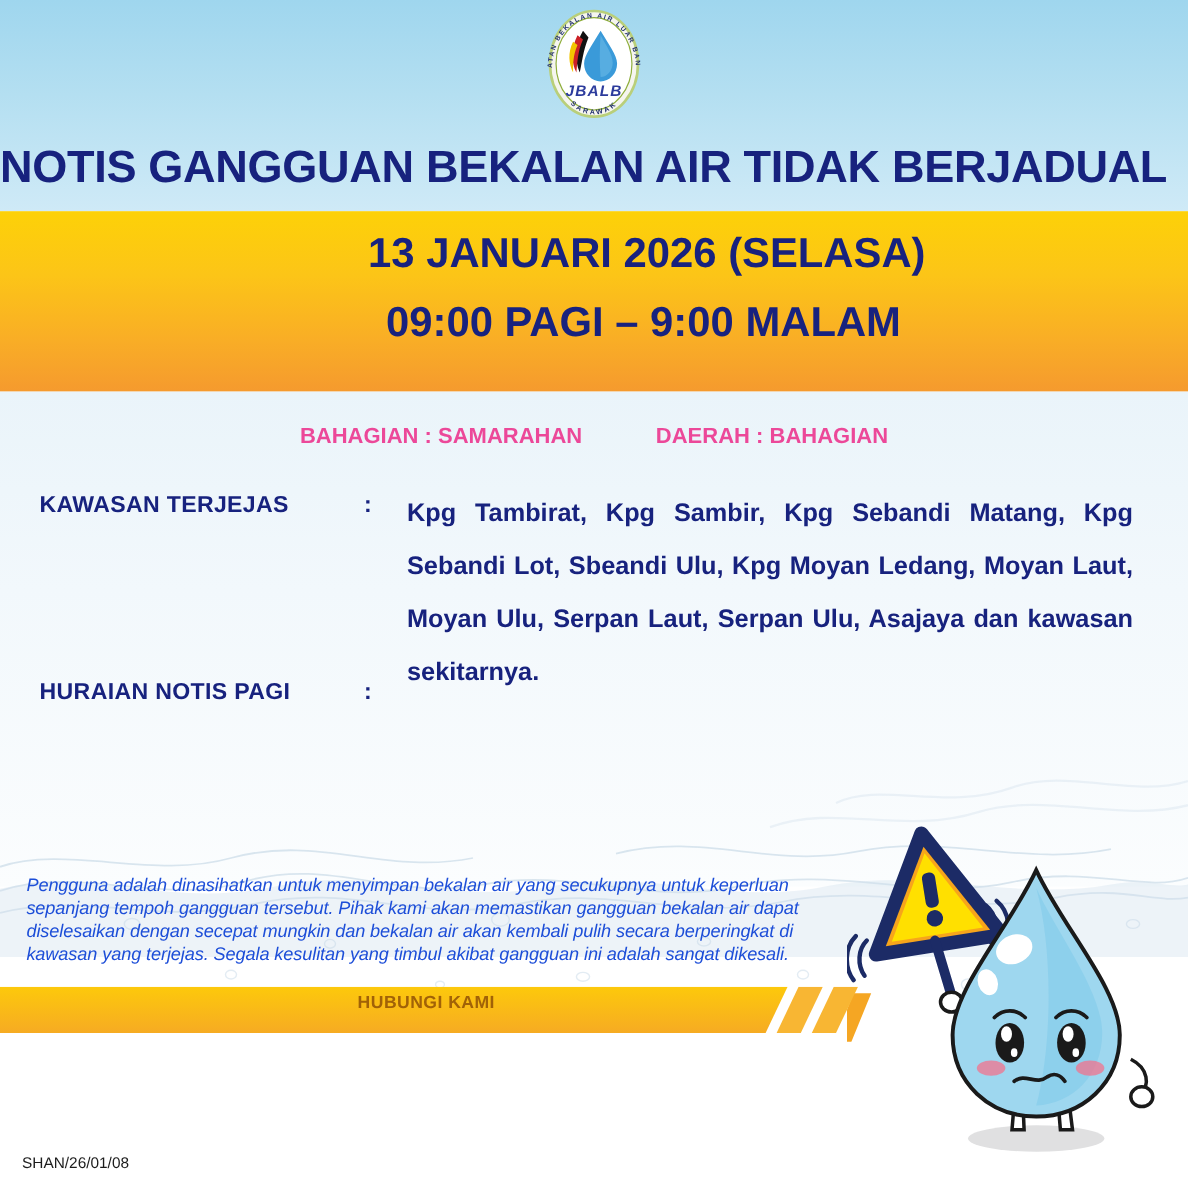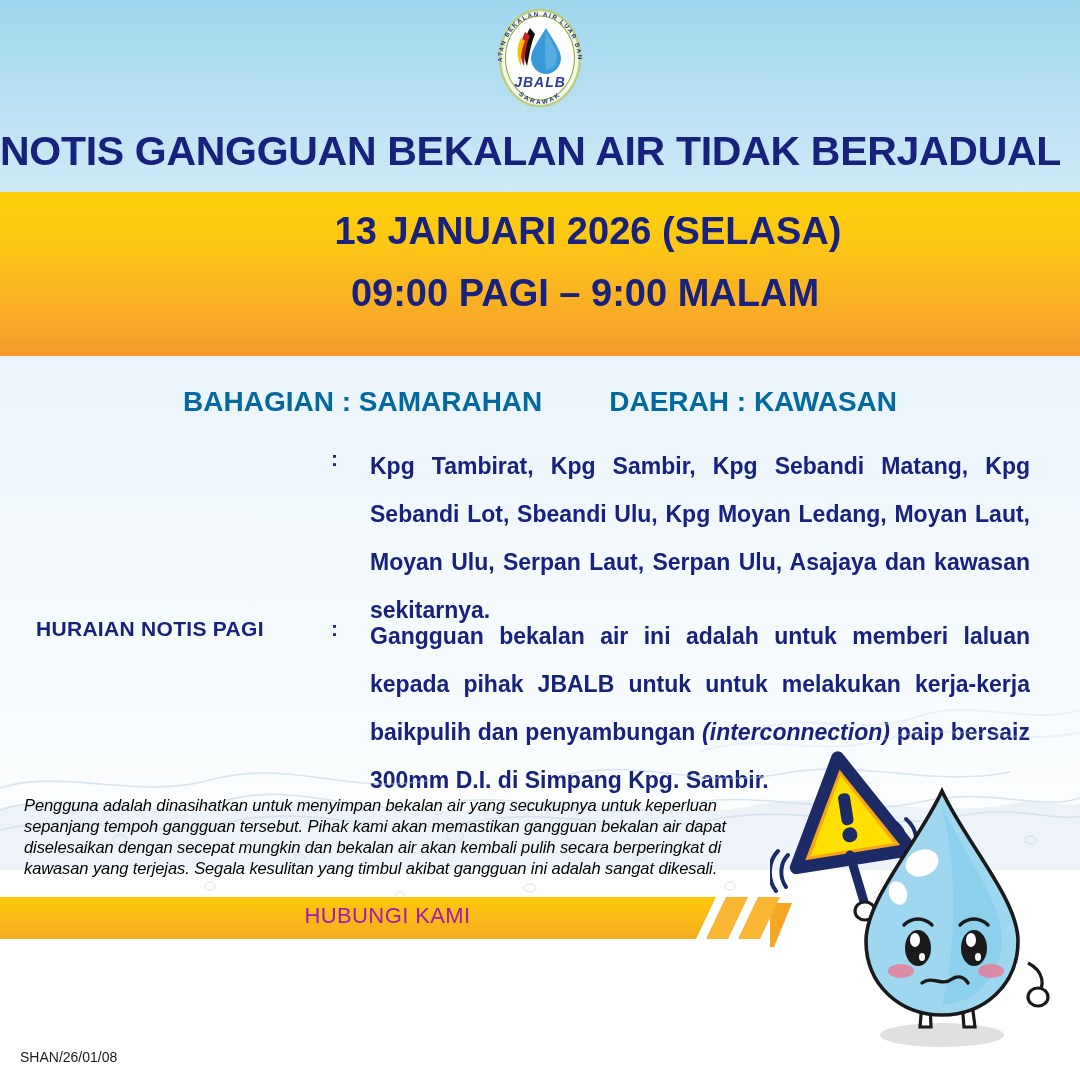--- a/index.html
+++ b/index.html
@@ -50,21 +50,21 @@
   
   .body-area{
     position:absolute;left:0;top:356px;width:1080px;height:450px;
     background:linear-gradient(180deg,#eaf4fa 0%,#f2f8fc 40%,#fbfdfe 100%);
   }
   .region-row{
     position:absolute;left:0;top:386px;width:1080px;
     text-align:center;white-space:nowrap;
   }
   .region-row span{
-    font-size:28px;font-weight:bold;color:#0369a1;
+    font-size:20px;font-weight:bold;color:#ec4899;
   }
   .region-gap{display:inline-block;width:58px;}
   .info-label{
     position:absolute;
     font-size:21px;font-weight:bold;color:#17227e;
     white-space:nowrap;letter-spacing:0.3px;
   }
   .info-colon{
     position:absolute;
     font-size:21px;font-weight:bold;color:#17227e;
@@ -90,36 +90,36 @@
 
   
   .splash{
     position:absolute;left:0;top:690px;width:1080px;height:260px;
     overflow:hidden;pointer-events:none;
   }
 
   
   .advisory{
     position:absolute;left:24px;top:795px;width:750px;
-    font-size:16.5px;font-style:italic;color:#000000;
+    font-size:16.5px;font-style:italic;color:#1d4ed8;
     line-height:21px;letter-spacing:-0.1px;
   }
 
   
   .mascot{
     position:absolute;left:770px;top:735px;width:310px;height:330px;
   }
 
   
   .contact-banner{
     position:absolute;left:0;top:897px;width:790px;height:42px;
   }
   .contact-banner-text{
     position:absolute;left:0;top:903px;width:775px;
-    text-align:center;font-size:22px;font-weight:normal;color:#a21caf;
+    text-align:center;font-size:16px;font-weight:bold;color:#a16207;
     letter-spacing:0.4px;
   }
 
   
   .contact-area{position:absolute;left:0;top:940px;width:1080px;height:140px;}
 
   .refcode{
     position:absolute;left:20px;top:1049px;
     font-size:14px;color:#1c1c1c;font-weight:normal;
     font-family:"Liberation Sans", sans-serif;
@@ -158,31 +158,29 @@
 
   <div class="date-banner"></div>
   <div class="date-line date-line-1" style="top:210px;padding-left:48px;">13 JANUARI 2026 (SELASA)</div>
   <div class="date-line date-line-2" style="top:272px;padding-left:45px;">09:00 PAGI – 9:00 MALAM</div>
 
   <div class="body-area"></div>
 
   <div class="region-row">
     <span>BAHAGIAN : SAMARAHAN</span>
     <span class="region-gap"></span>
-    <span>DAERAH : KAWASAN</span>
+    <span>DAERAH : BAHAGIAN</span>
   </div>
 
+  <div class="info-label" id="kawasan-label">KAWASAN TERJEJAS</div>
   <div class="info-colon" id="kawasan-colon">:</div>
   <div class="info-value" id="kawasan-value">Kpg Tambirat, Kpg Sambir, Kpg Sebandi Matang, Kpg Sebandi Lot, Sbeandi Ulu, Kpg Moyan Ledang, Moyan Laut, Moyan Ulu, Serpan Laut, Serpan Ulu, Asajaya dan kawasan sekitarnya.</div>
 
   <div class="info-label" id="huraian-label">HURAIAN NOTIS PAGI</div>
   <div class="info-colon" id="huraian-colon">:</div>
-  <div class="info-value" id="huraian-value">
-    <span>Gangguan bekalan air ini adalah untuk memberi laluan kepada pihak JBALB untuk untuk melakukan kerja-kerja baikpulih dan penyambungan </span><i>(interconnection)</i><span> paip bersaiz 300mm D.I. di Simpang Kpg. Sambir.</span>
-  </div>
 
   <svg class="splash" viewBox="0 0 1080 260" preserveAspectRatio="none">
     <g opacity="0.5" fill="none" stroke="#b8cfe0" stroke-width="1.6">
       <path d="M0,120 C70,96 150,134 220,112 C300,88 360,130 440,114 C520,98 590,134 670,116 C760,96 840,130 920,112 C990,96 1040,122 1080,108"></path>
       <path d="M0,140 C80,120 140,152 230,132 C320,112 380,150 470,132 C560,114 620,148 710,130 C800,112 870,144 960,126 C1020,114 1050,132 1080,126"></path>
       <path d="M0,98 C60,78 140,110 210,90 C290,68 350,106 430,90"></path>
       <path d="M560,86 C640,66 700,100 780,84 C860,68 930,98 1010,82"></path>
     </g>
     <g opacity="0.38" fill="#cfe0ec">
       <path d="M0,118 C80,100 160,136 250,116 C340,96 410,134 500,116 C590,98 660,134 750,116 C840,98 920,130 1010,114 C1045,108 1065,118 1080,114 L1080,180 L0,180 Z"></path>

